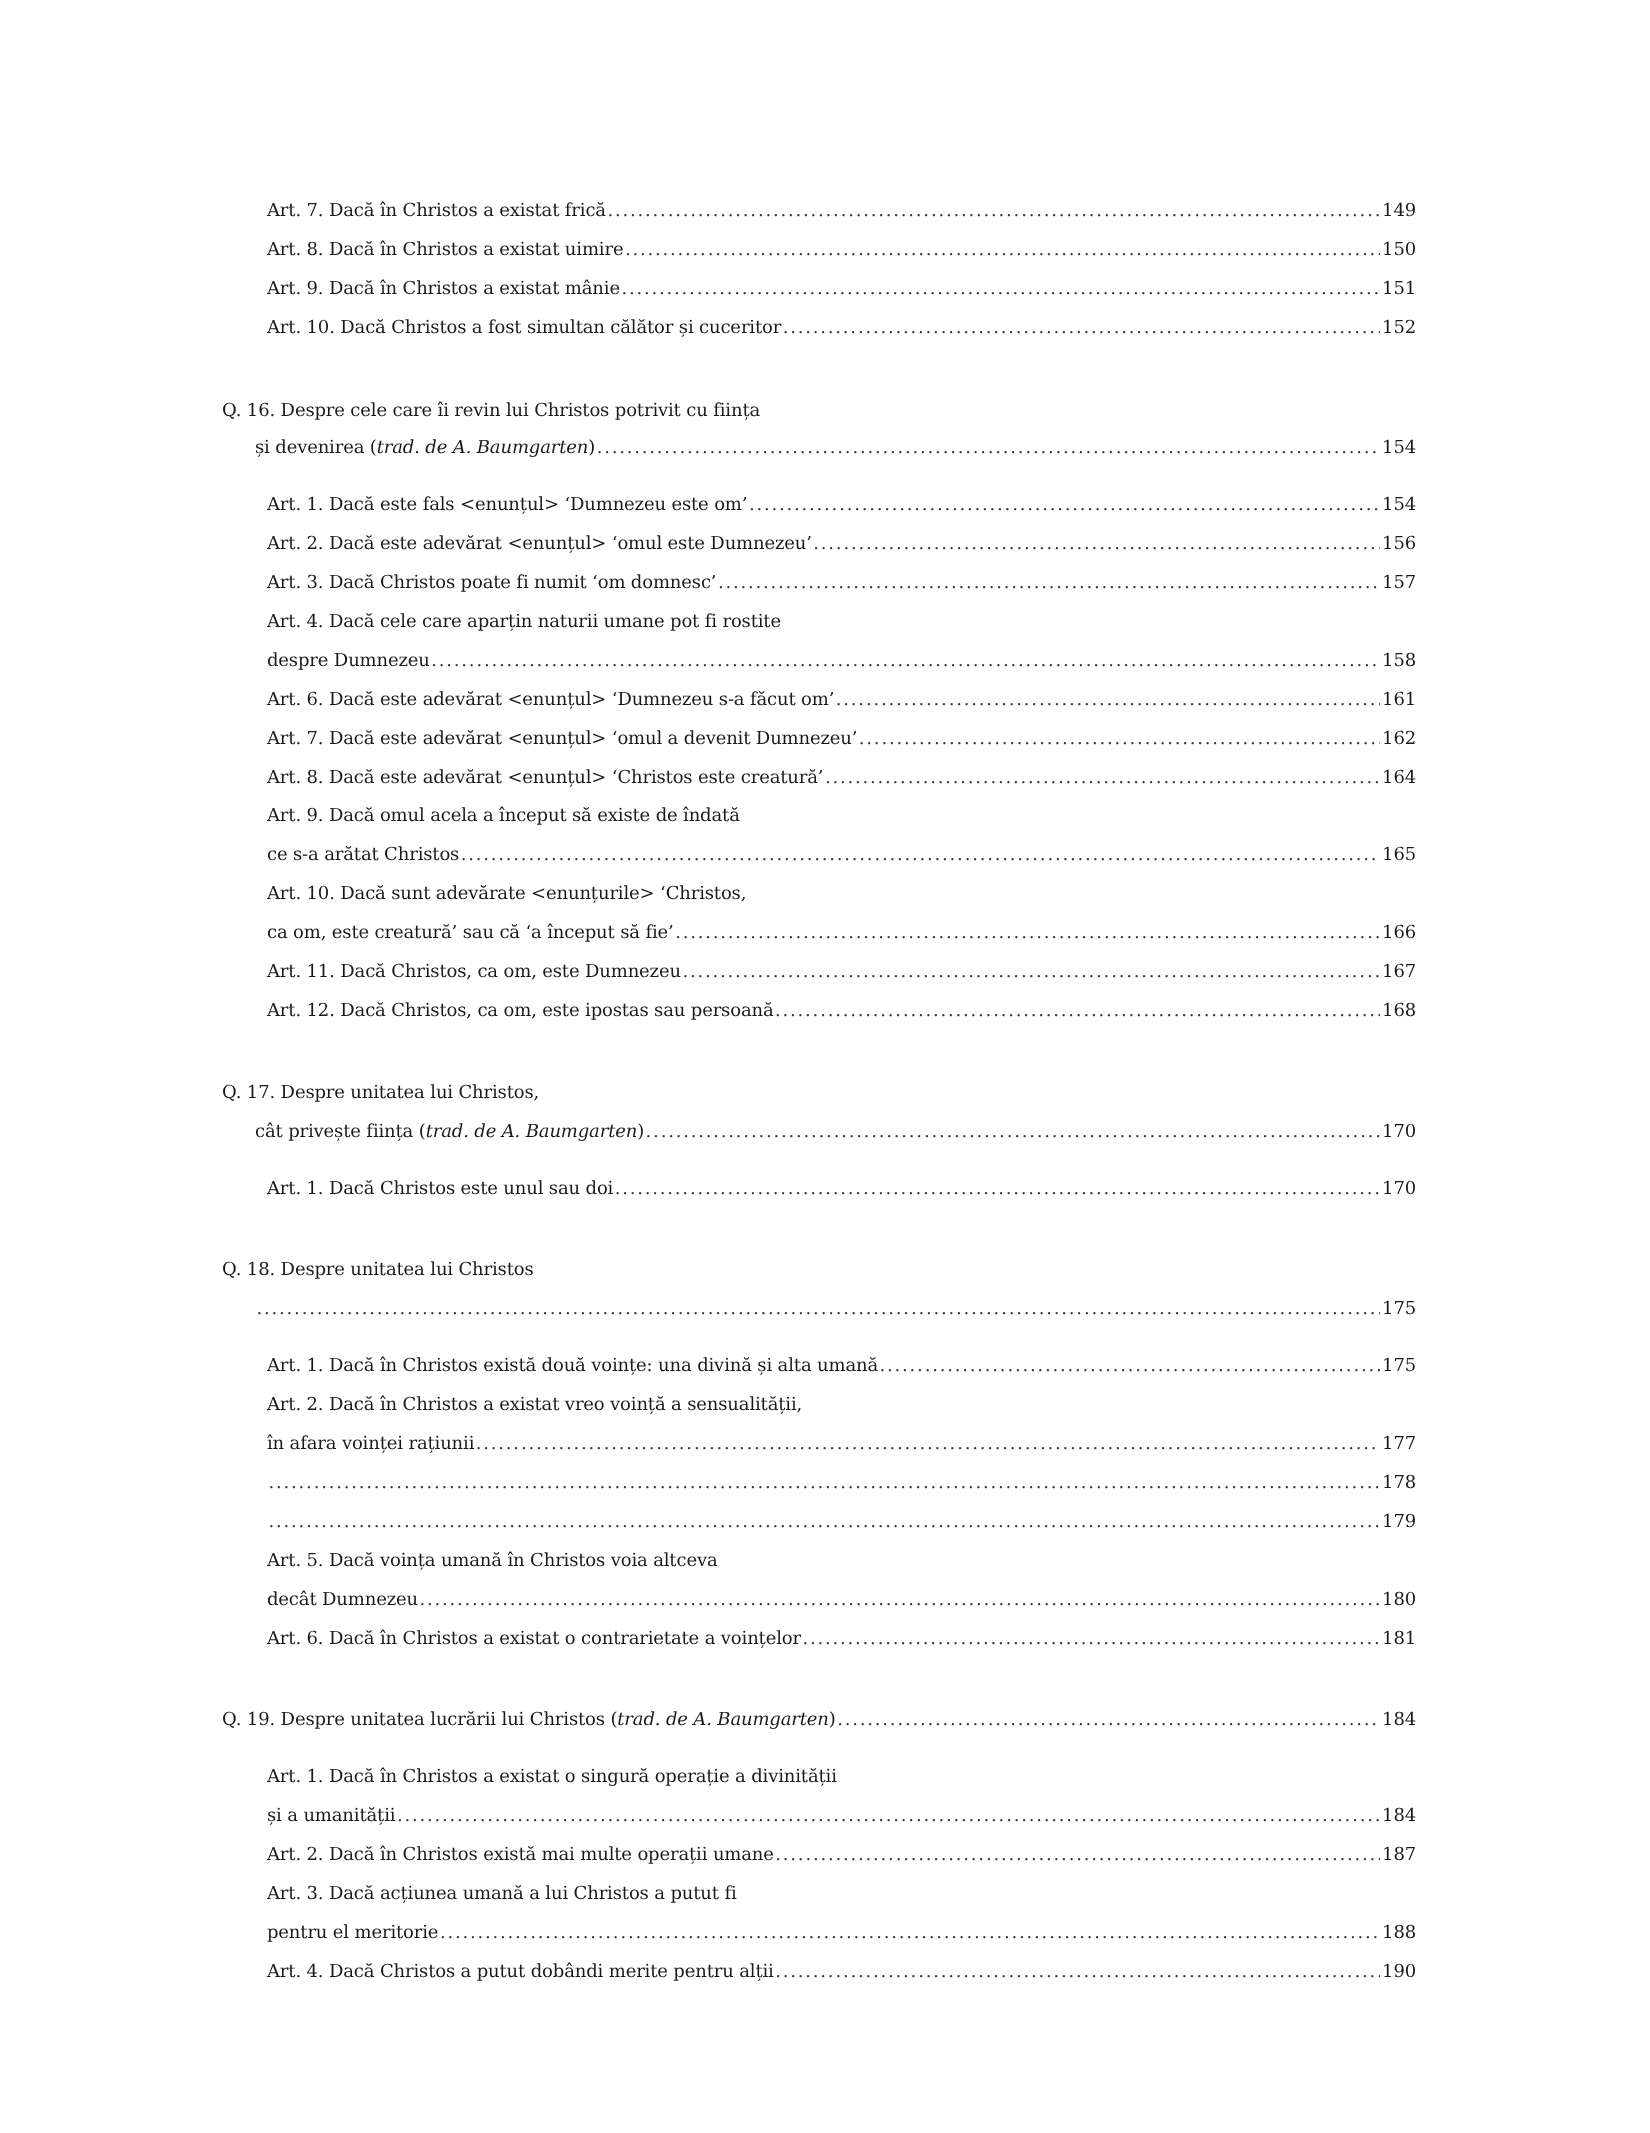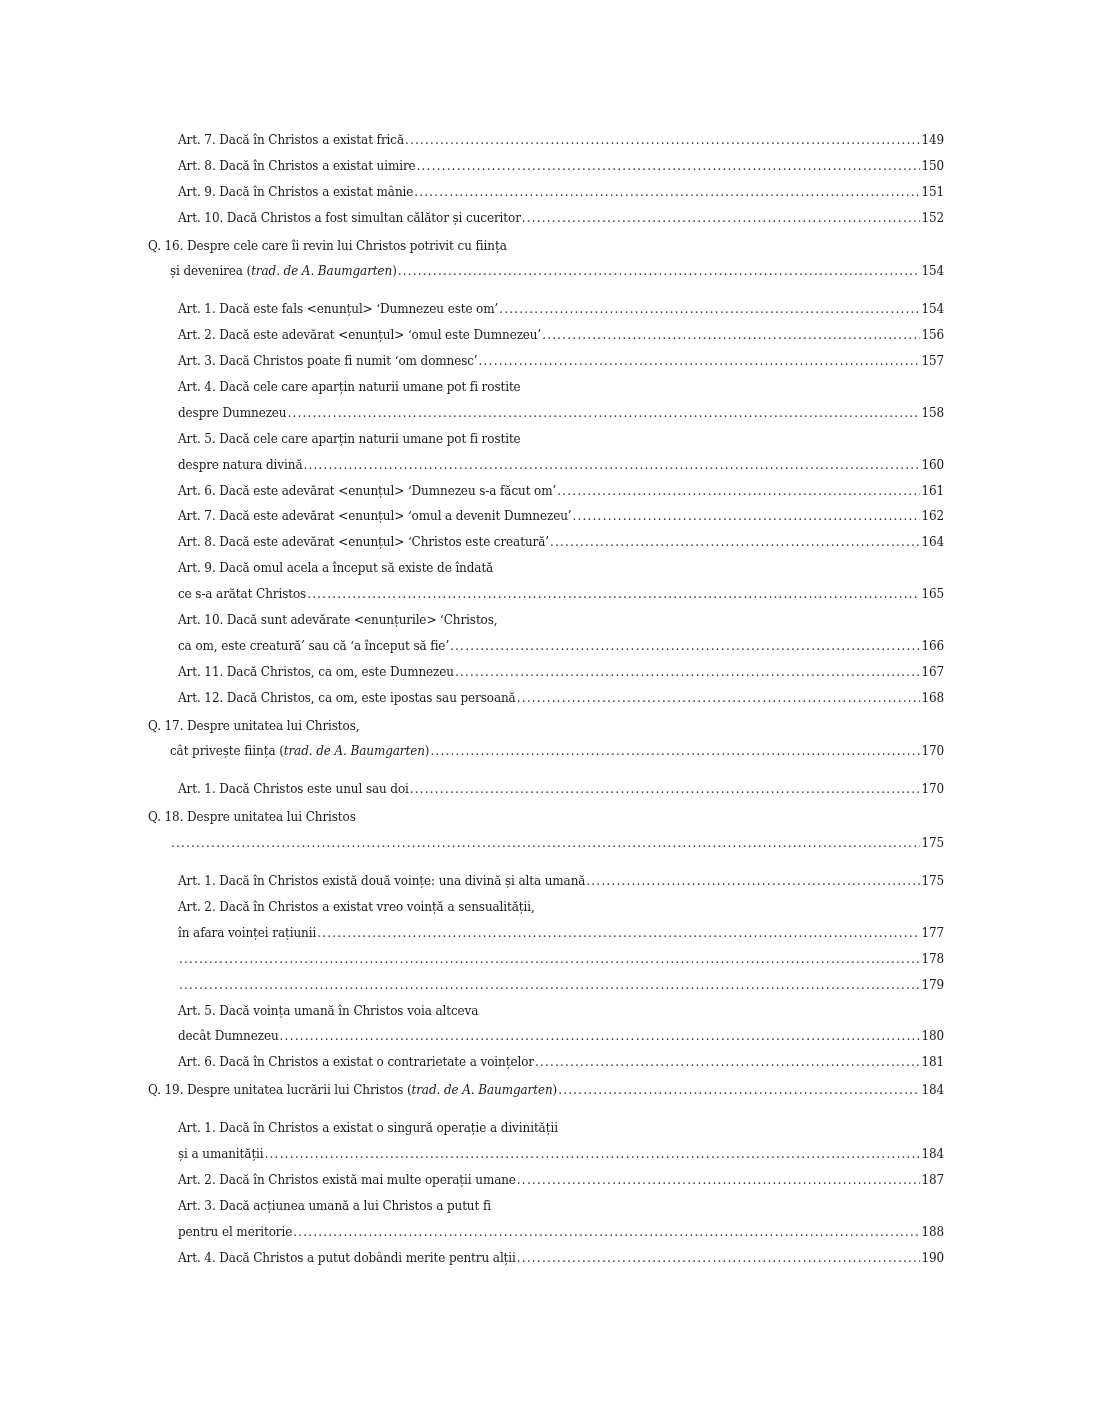--- a/index.html
+++ b/index.html
@@ -1,21 +1,21 @@
 <!DOCTYPE html>
 <html><head>
 <meta charset="utf-8">
 <style>
   html, body { margin: 0; padding: 0; background: #ffffff; }
   body { width: 1100px; height: 1422px; position: relative; overflow: hidden;
          font-family: "DejaVu Serif", "Liberation Serif", serif; color: #1a1a1a; }
   #toc { position: absolute; left: 148px; top: 128px; width: 796px;
          font-size: 12px; letter-spacing: -0.1px; }
   .section { margin: 0; }
-  .section + .section { margin-top: 2px; }
+  .section + .section { margin-top: 29px; }
   .q-entry { margin-bottom: 12px; }
   .line { display: flex; align-items: baseline; height: 25.9px; line-height: 25.9px; white-space: nowrap; }
   .q-entry .line.cont { padding-left: 22px; }
   .art { padding-left: 30px; }
   .art .line.cont { padding-left: 0; }
   .txt { flex: 0 0 auto; }
   .txt i { }
   .dots { flex: 1 1 auto; overflow: hidden; margin: 0 1px; font-size: 12px; letter-spacing: 1.2px; color: #333; }
   .dots::before { content: "................................................................................................................................................................................................................................................................"; }
   .page { flex: 0 0 auto; text-align: left; }
@@ -91,30 +91,20 @@
           <span class="txt">Art. 4. Dacă cele care aparțin naturii umane pot fi rostite</span>
         </div>
         <div class="line cont">
           <span class="txt">despre Dumnezeu</span>
           <span class="dots"></span>
           <span class="page">158</span>
         </div>
       </div>
       <div class="art">
         <div class="line">
-          <span class="txt">Art. 5. Dacă cele care aparțin naturii umane pot fi rostite</span>
-        </div>
-        <div class="line cont">
-          <span class="txt">despre natura divină</span>
-          <span class="dots"></span>
-          <span class="page">160</span>
-        </div>
-      </div>
-      <div class="art">
-        <div class="line">
           <span class="txt">Art. 6. Dacă este adevărat &lt;enunțul&gt; ‘Dumnezeu s-a făcut om’</span>
           <span class="dots"></span>
           <span class="page">161</span>
         </div>
       </div>
       <div class="art">
         <div class="line">
           <span class="txt">Art. 7. Dacă este adevărat &lt;enunțul&gt; ‘omul a devenit Dumnezeu’</span>
           <span class="dots"></span>
           <span class="page">162</span>

